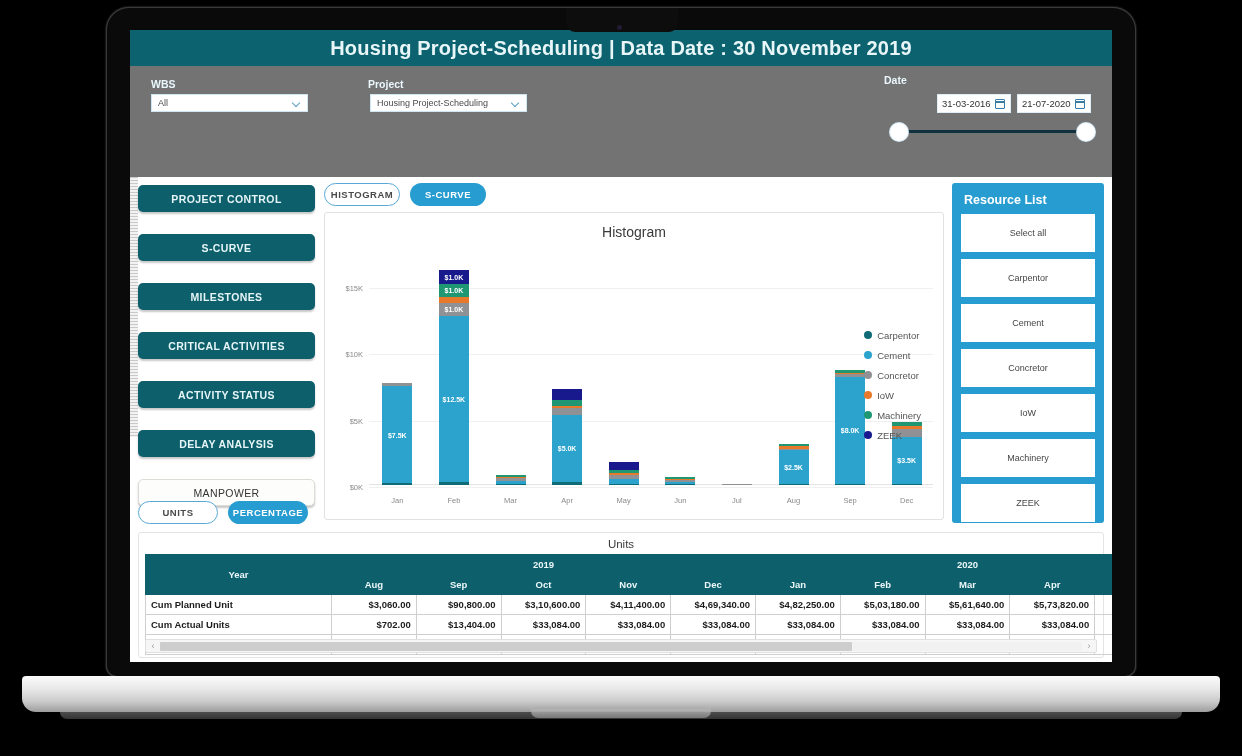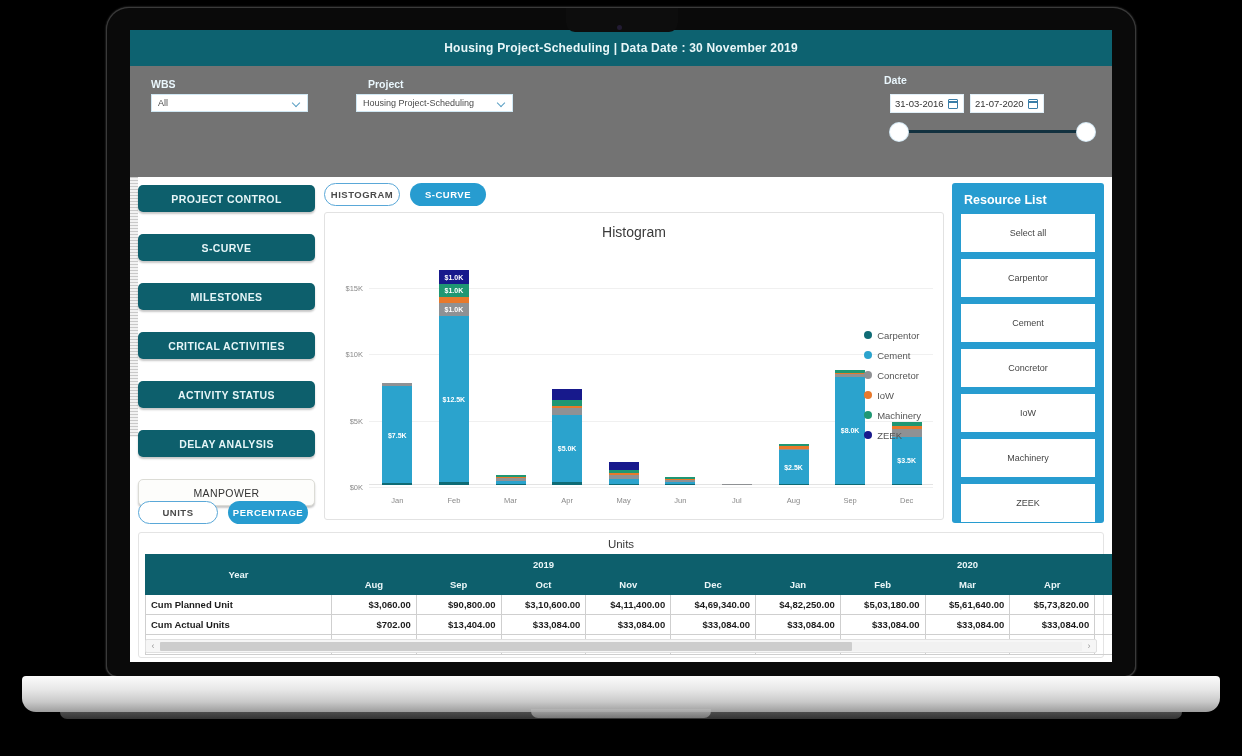--- a/index.html
+++ b/index.html
@@ -55,21 +55,21 @@
     width: 982px; height: 632px;
     background: #ffffff; overflow: hidden;
   }
 
   
   #title-bar {
     height: 36px; background: #0d6270;
     display: flex; align-items: center; justify-content: center;
   }
   #title-bar .title {
-    color: #e8f6f8; font-size: 12px; font-weight: 600; letter-spacing: .2px;
+    color: #e8f6f8; font-size: 20px; font-weight: 600; letter-spacing: .2px;
   }
 
   
   #filter-bar {
     height: 111px; background: #737373; position: relative;
   }
   .filter-label {
     position: absolute; color: #eaf7fd; font-size: 10.5px; font-weight: 700;
   }
   .filter-select {
@@ -83,27 +83,27 @@
   }
   .chev::before {
     content: ""; position: absolute; left: 1px; top: 1px;
     width: 5px; height: 5px;
     border-right: 1.2px solid #5a9fc4; border-bottom: 1.2px solid #5a9fc4;
     transform: rotate(45deg);
   }
   #wbs-label { left: 21px; top: 12px; }
   #wbs-select { left: 21px; top: 28px; width: 157px; align-items: center; }
   #project-label { left: 226px; top: 12px; margin-left: 12px; }
-  #project-select { left: 226px; top: 28px; width: 157px; align-items: center; }
+  #project-select { left: 240px; top: 28px; width: 157px; align-items: center; }
   #date-label { left: 754px; top: 8px; }
 
   .date-box {
     position: absolute; top: 28px; background:#fff; height: 19px;
     display: flex; align-items: center; font-size: 9.5px; color:#333;
-    padding: 0 4px; gap: 4px; border: 1px solid #dfeef7;
+    padding: 0 4px; gap: 4px; border: 1px solid #dfeef7; margin-left: 47px;
   }
   #date-from { left: 760px; width: 74px; }
   #date-to   { left: 840px; width: 74px; }
   .cal-icon {
     width: 10px; height: 10px; border: 1.2px solid #3a7ea8; border-radius: 1px;
     position: relative; flex: none;
   }
   .cal-icon::before {
     content:""; position:absolute; left:0; top:1.5px; right:0; height:1.6px; background:#3a7ea8;
   }

